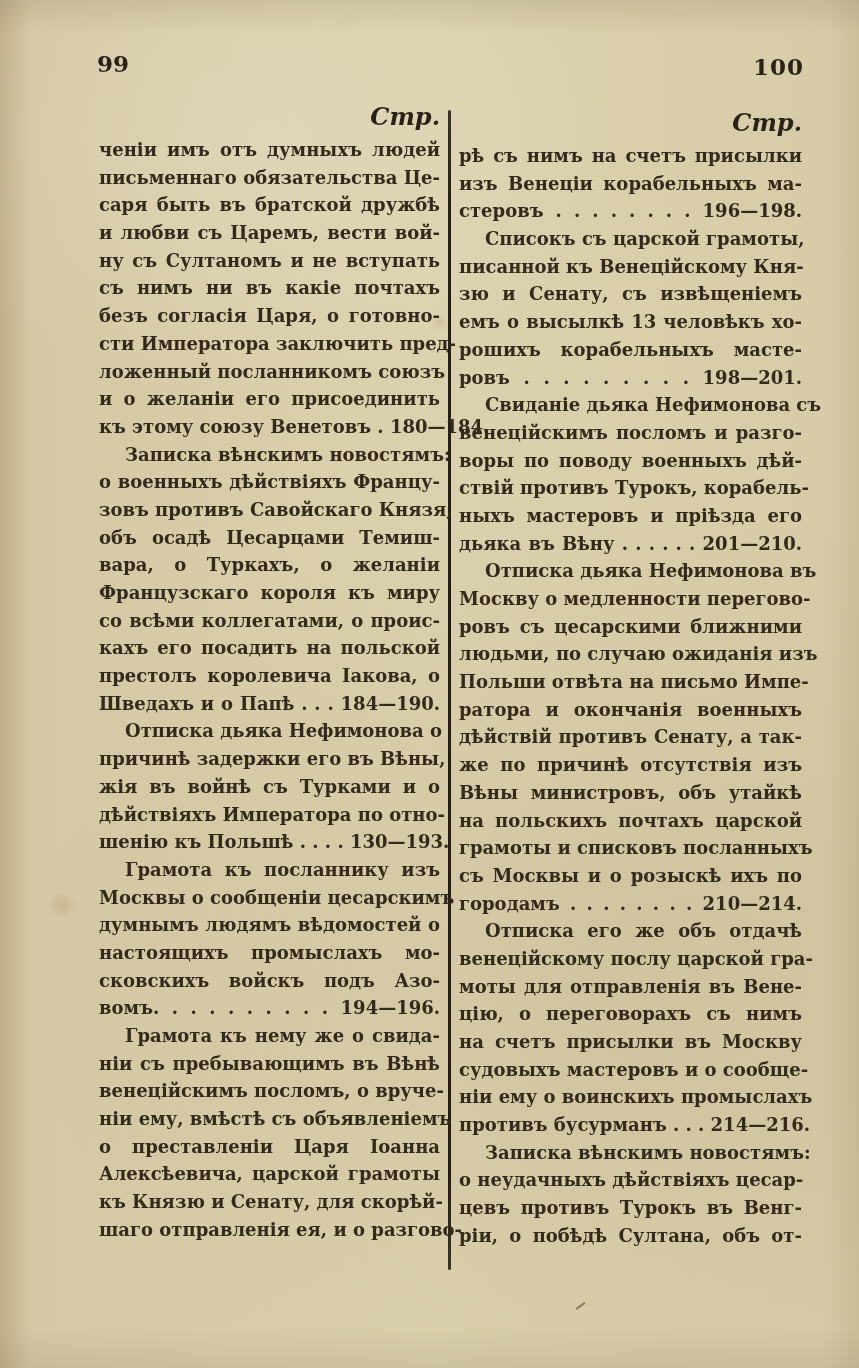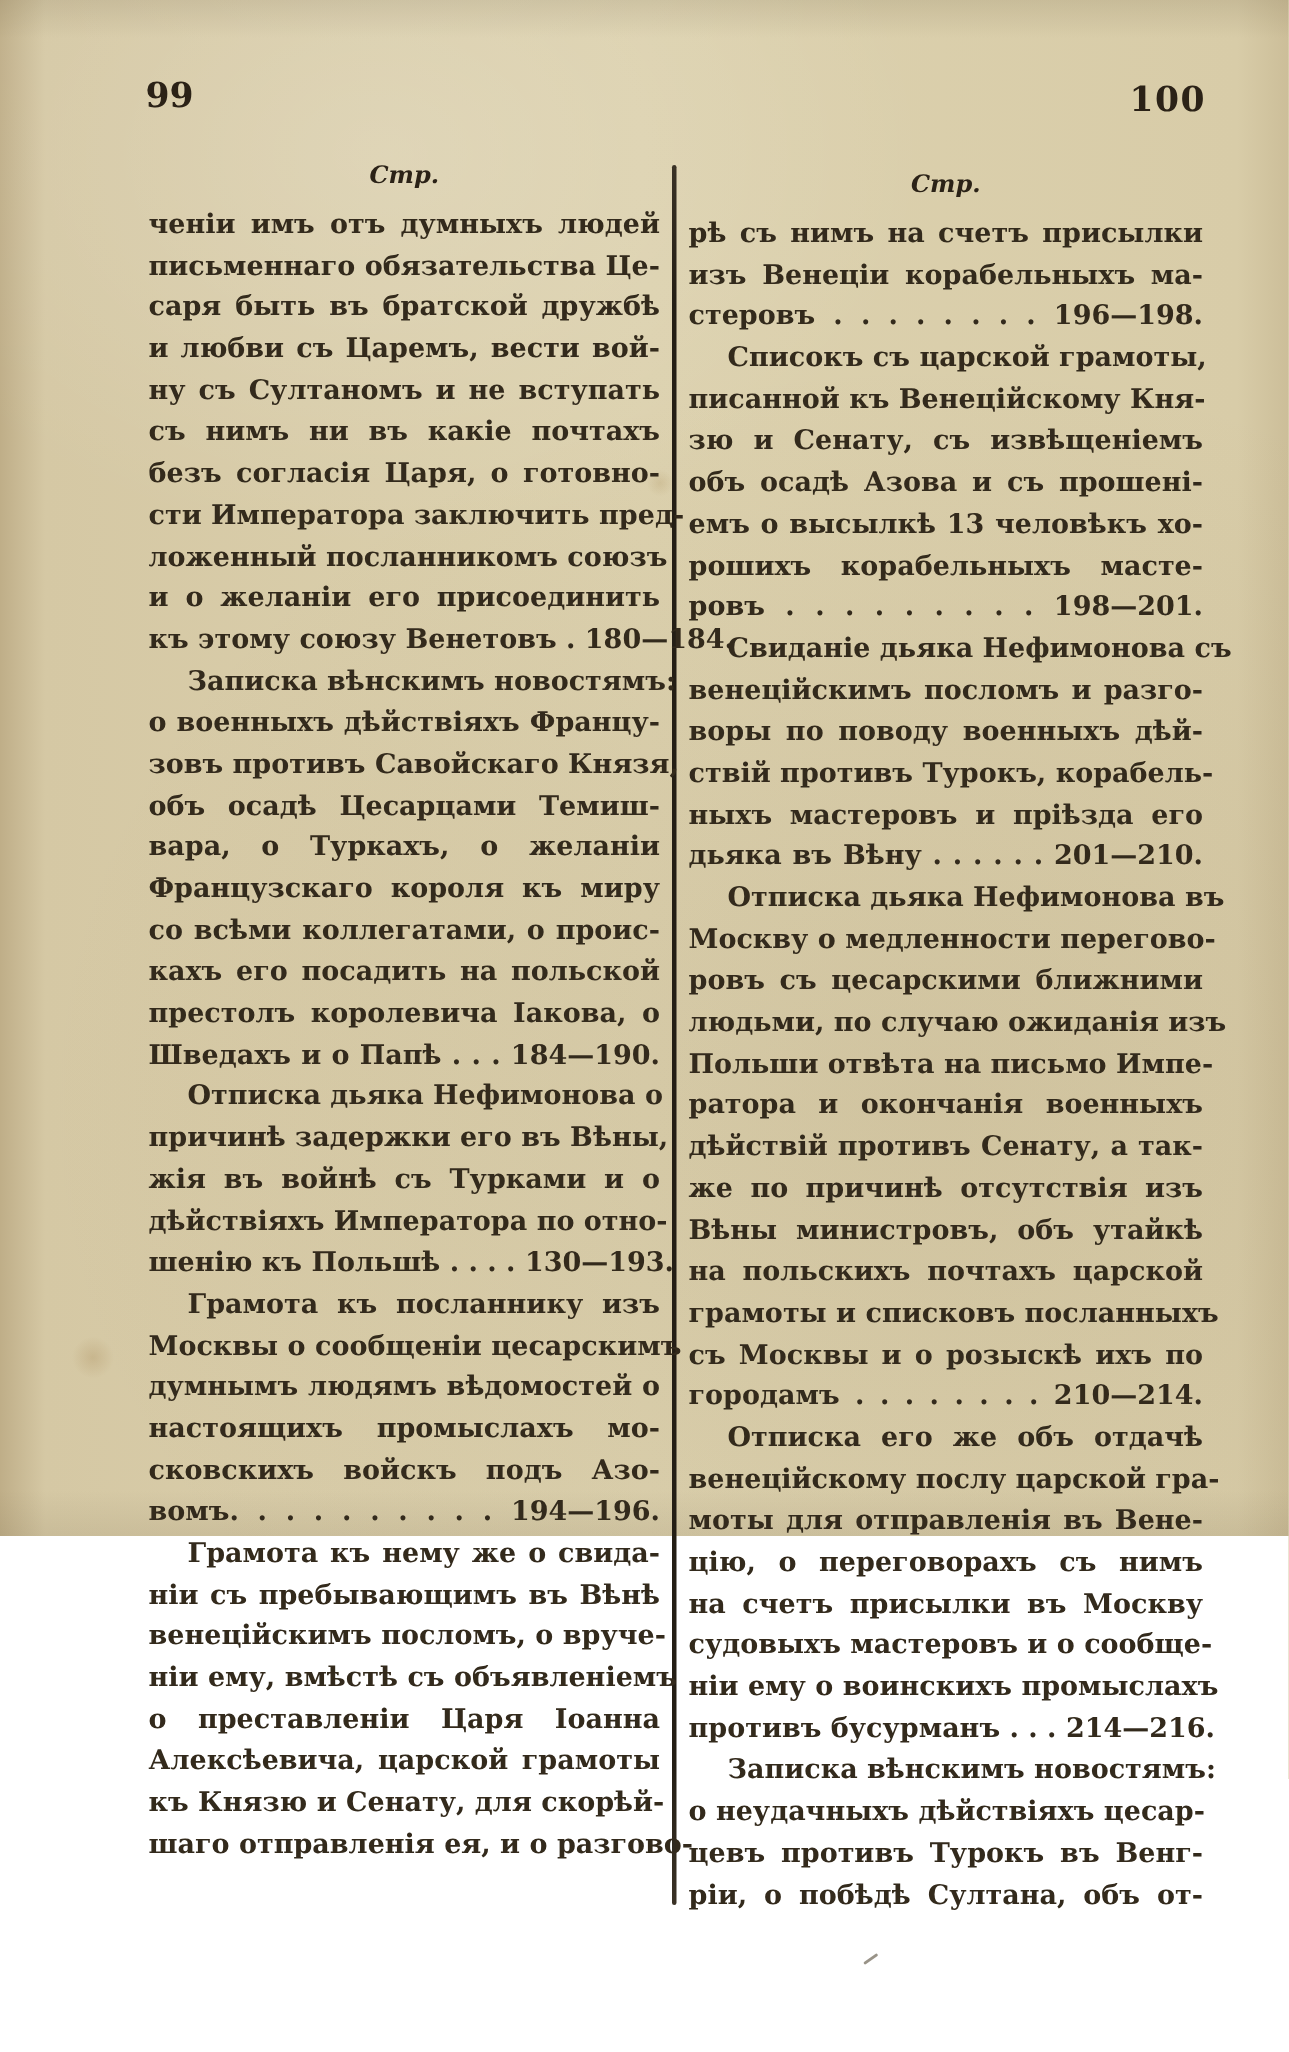--- a/index.html
+++ b/index.html
@@ -1,21 +1,21 @@
 <!DOCTYPE html>
 <html><head>
 <meta charset="utf-8">
 <style>
   html,body{margin:0;padding:0;}
   body{
     width:859px;height:1368px;overflow:hidden;
     font-family:"DejaVu Serif","Liberation Serif",serif;
   }
   .paper{
-    position:relative;width:859px;height:1024px;
+    position:relative;width:859px;height:1368px;
     background-color:#d8cca8;
     background-image:
       radial-gradient(circle 14px at 62px 905px, rgba(146,107,50,0.20), rgba(146,107,50,0) 100%),
       radial-gradient(circle 9px at 440px 322px, rgba(150,115,55,0.16), rgba(150,115,55,0) 100%),
       radial-gradient(ellipse 520px 380px at 30% 10%, rgba(255,255,255,0.16), rgba(255,255,255,0) 70%),
       radial-gradient(ellipse 760px 640px at 72% 72%, rgba(120,95,55,0.10), rgba(120,95,55,0) 78%),
       linear-gradient(180deg, rgba(95,80,52,0.14) 0%, rgba(95,80,52,0) 2.5%),
       linear-gradient(0deg, rgba(95,80,52,0.10) 0%, rgba(95,80,52,0) 3%),
       linear-gradient(90deg, #bfae88 0%, #d5c8a4 3.5%, #dcd1ae 50%, #d8cca8 96%, #ccbe99 100%);
   }
@@ -26,22 +26,22 @@
   .pagenum.pn-right{left:753px;top:53px;letter-spacing:1px;}
   .divider{
     position:absolute;left:448px;top:110px;width:3px;height:1160px;
     background:linear-gradient(180deg,#3a3226 0%,#241e15 8%,#241e15 92%,#3a3226 100%);
     border-radius:2px;
   }
   .col{position:absolute;}
   .col-left{left:99px;top:102px;width:341px;}
   .col-right{left:459px;top:108px;width:343px;}
   .col-header{
-    text-align:center;font-style:italic;font-weight:600;
-    font-size:16px;line-height:30px;height:34px;color:#2b2217;
+    text-align:right;font-style:italic;font-weight:600;
+    font-size:24px;line-height:30px;height:34px;color:#2b2217;
   }
   .line{
     font-size:18px;font-weight:bold;color:#332a1c;
     height:27.7px;line-height:27.7px;
     text-align:justify;text-align-last:justify;-moz-text-align-last:justify;
     white-space:nowrap;
   }
   .line.indent{padding-left:26px;}
   .stray-mark{
     position:absolute;left:575px;top:1305px;width:11px;height:2px;
@@ -107,21 +107,20 @@
 
   <div class="col col-right">
     <div class="col-header">Стр.</div>
     <div class="col-body">
         <div class="line">рѣ съ нимъ на счетъ присылки</div>
         <div class="line">изъ Венеціи корабельныхъ ма-</div>
         <div class="line">стеровъ . . . . . . . . 196—198.</div>
         <div class="line indent">Списокъ съ царской грамоты,</div>
         <div class="line">писанной къ Венеційскому Кня-</div>
         <div class="line">зю и Сенату, съ извѣщеніемъ</div>
-        <div class="line">объ осадѣ Азова и съ прошені-</div>
         <div class="line">емъ о высылкѣ 13 человѣкъ хо-</div>
         <div class="line">рошихъ корабельныхъ масте-</div>
         <div class="line">ровъ . .  . . . . . . . 198—201.</div>
         <div class="line indent">Свиданіе дьяка Нефимонова съ</div>
         <div class="line">венеційскимъ посломъ и разго-</div>
         <div class="line">воры по поводу военныхъ дѣй-</div>
         <div class="line">ствій противъ Турокъ, корабель-</div>
         <div class="line">ныхъ мастеровъ и пріѣзда его</div>
         <div class="line">дьяка въ Вѣну . . . . . . 201—210.</div>
         <div class="line indent">Отписка дьяка Нефимонова въ</div>

